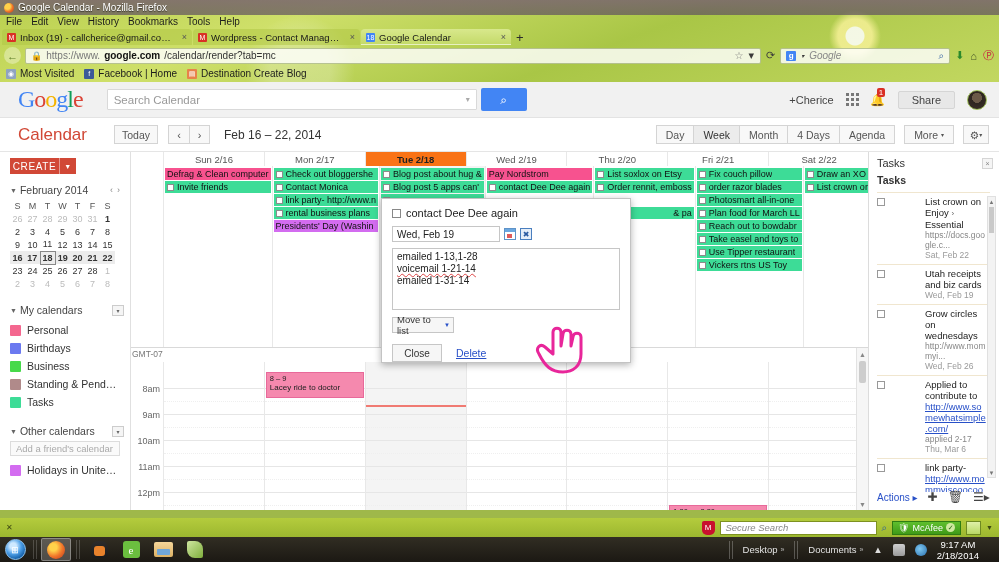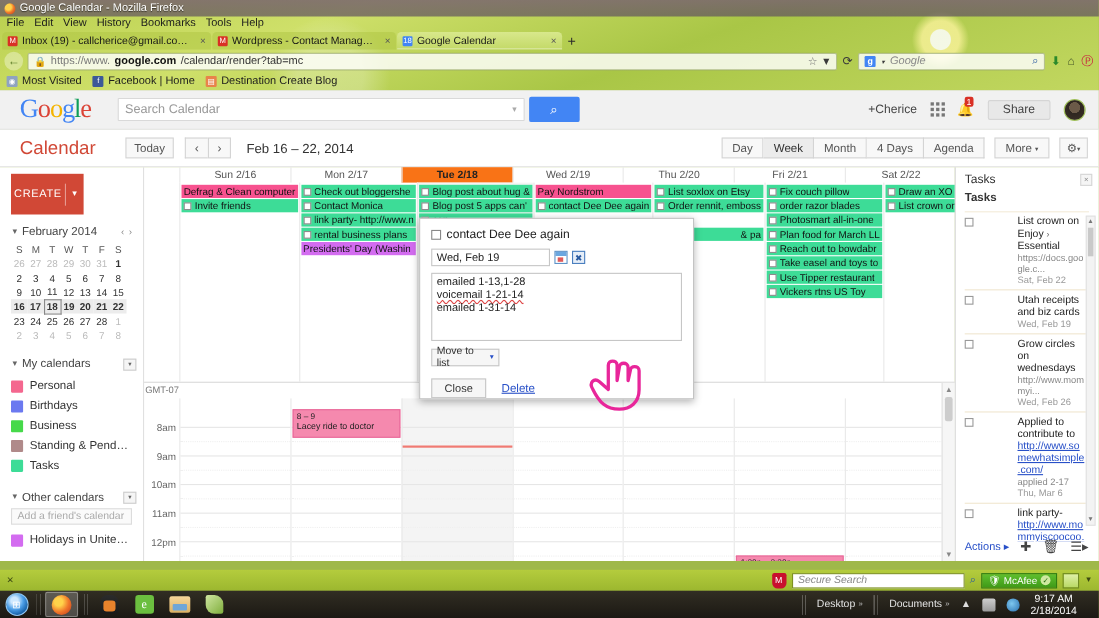--- a/index.html
+++ b/index.html
@@ -96,21 +96,21 @@
   .arrows .btn { width:21px; padding:0; font-size:11px; }
   .arrows .btn:first-child { border-right:none; }
   .range { margin-left:14px; font-size:12px; color:#333; }
   .viewbtns { margin-left:auto; display:flex; padding-right:10px; align-items:center; }
   .viewbtns .btn + .btn { border-left:none; }
   .viewbtns .gap { width:9px; }
   .gear { width:26px; }
 
   
   .sidebar { position:absolute; left:0; top:152px; width:130px; height:358px; background:#fff; padding:6px 8px 0 10px; }
-  .create { width:66px; height:37px; background:#d14836; color:#fff; font-size:10px; letter-spacing:.6px;
+  .create { width:66px; height:16px; background:#d14836; color:#fff; font-size:10px; letter-spacing:.6px;
             display:flex; align-items:center; }
   .create .lbl { flex:1; text-align:center; }
   .create .sep { width:1px; height:20px; background:rgba(255,255,255,.45); }
   .create .car { width:16px; text-align:center; font-size:7px; }
 
   .mini { margin-top:10px; width:114px; }
   .mini-hdr { display:flex; align-items:center; font-size:10.5px; color:#444; }
   .mini-hdr .tri { font-size:7px; margin-right:3px; color:#666; }
   .mini-hdr .nav { margin-left:auto; color:#888; font-size:9px; letter-spacing:4px; }
   .mini table { border-collapse:collapse; margin-top:3px; }

